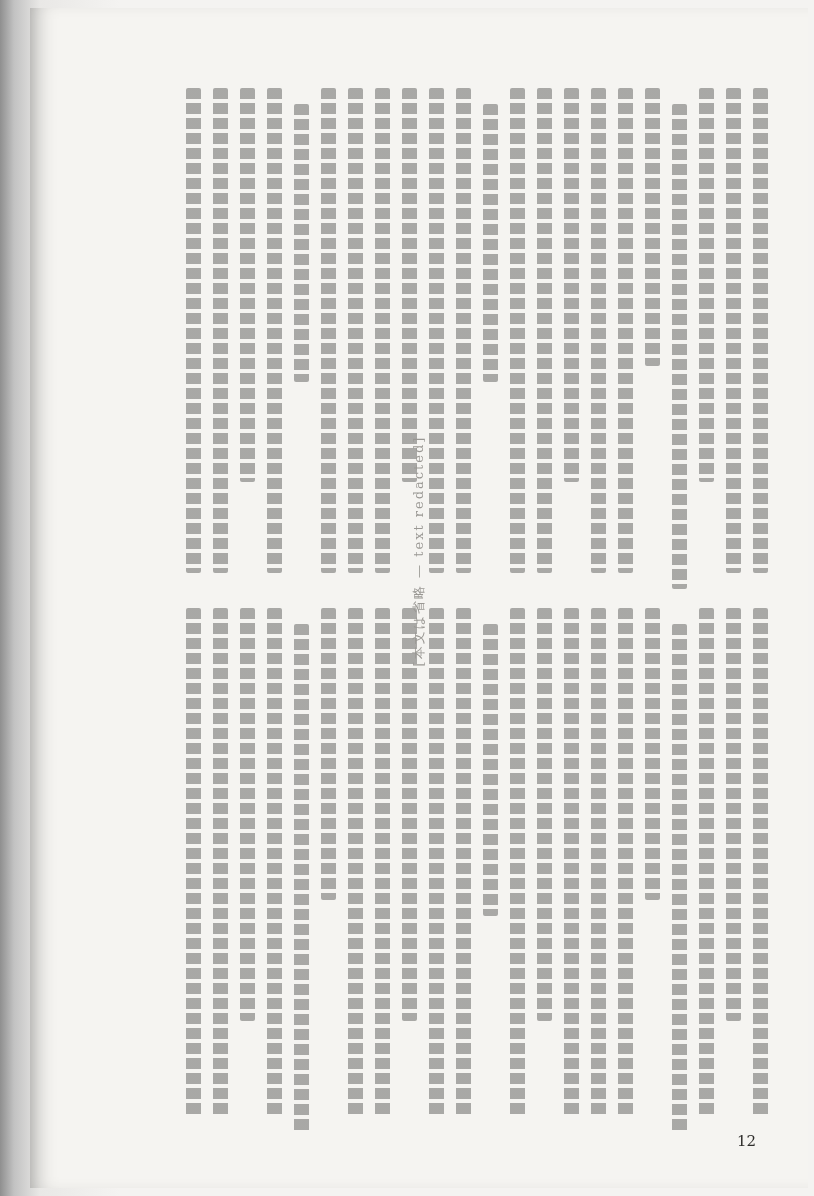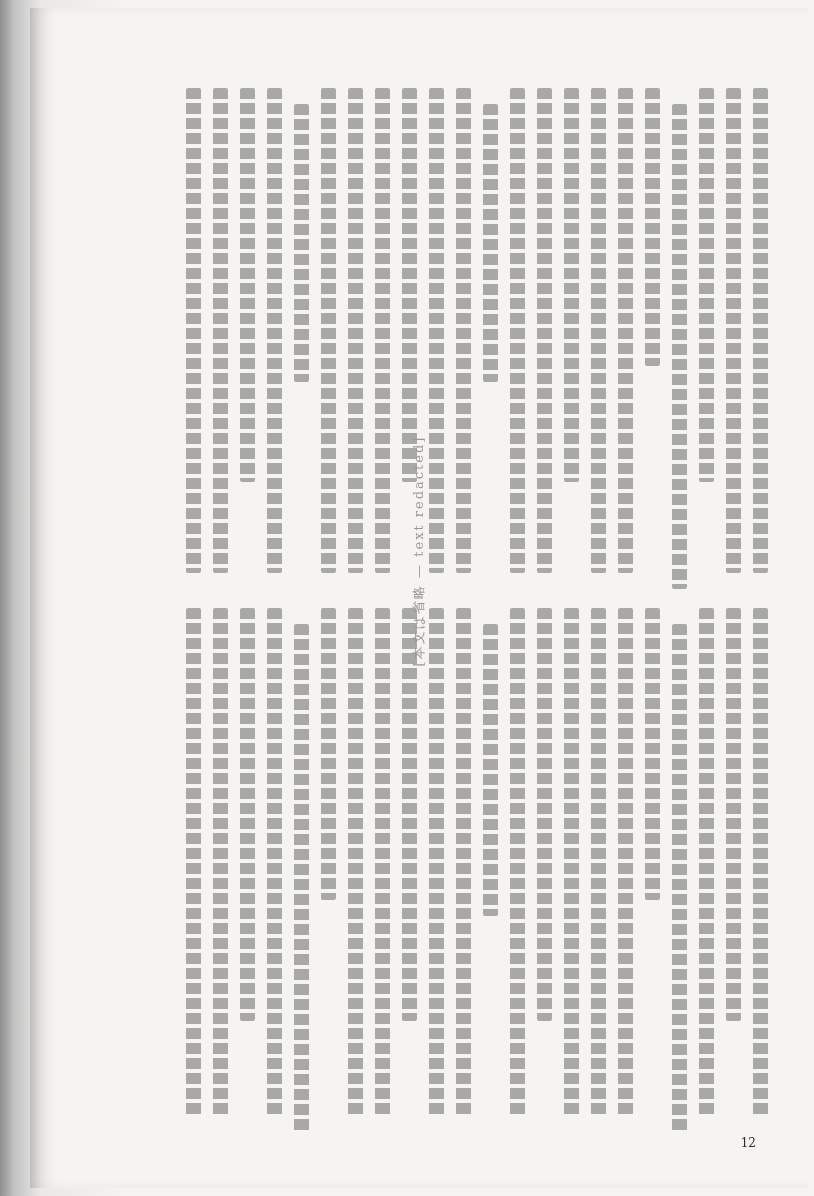--- a/index.html
+++ b/index.html
@@ -59,21 +59,21 @@
     transform-origin: center;
     color: #9a9894;
     font-size: 13px;
     letter-spacing: 2px;
     white-space: nowrap;
   }
   .page-number {
     position: absolute;
     right: 52px;
     bottom: 38px;
-    font-size: 12px;
+    font-size: 15px;
     color: #2e2d2b;
     font-family: "DejaVu Serif", serif;
     margin-left: 16px;
   }
 </style>
 </head>
 <body>
 
 <div class="scan">
   <div class="page">

